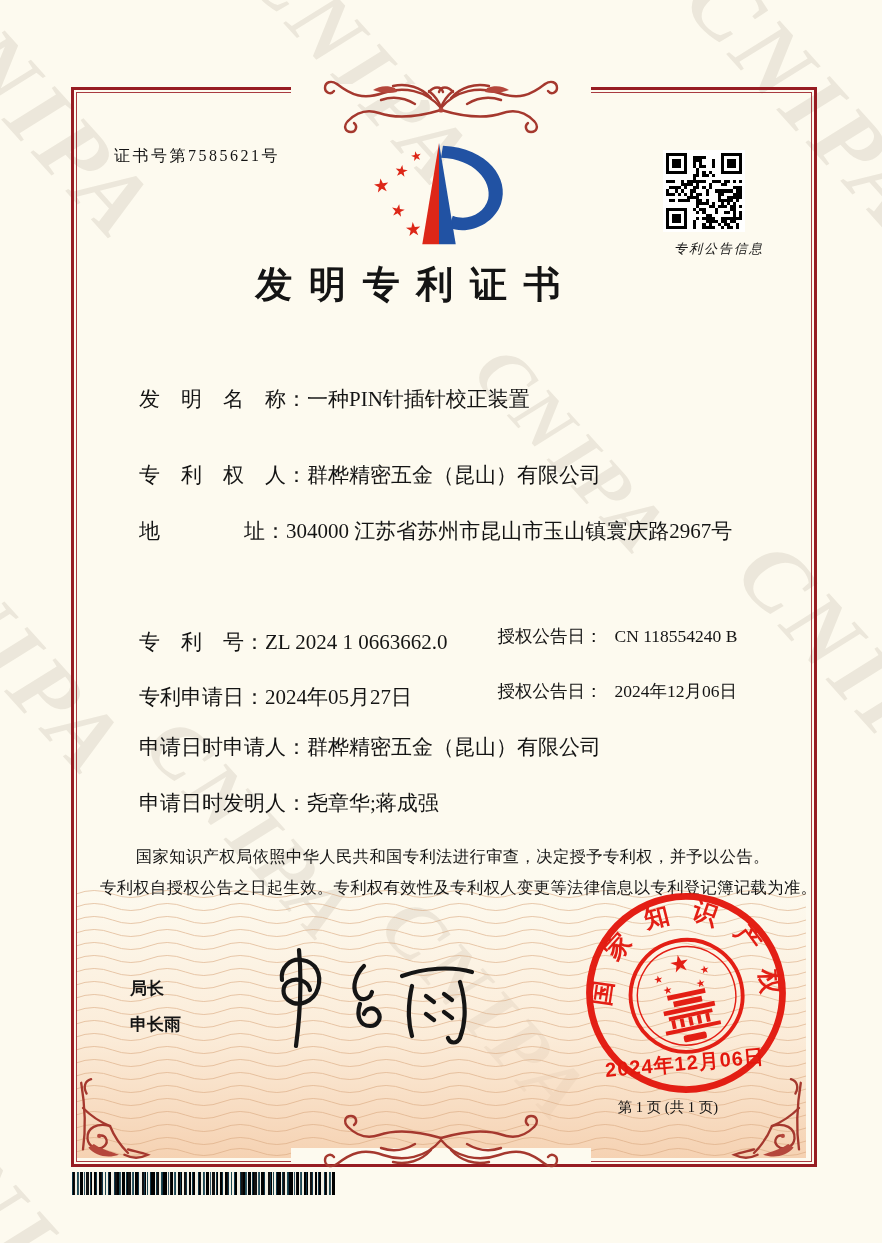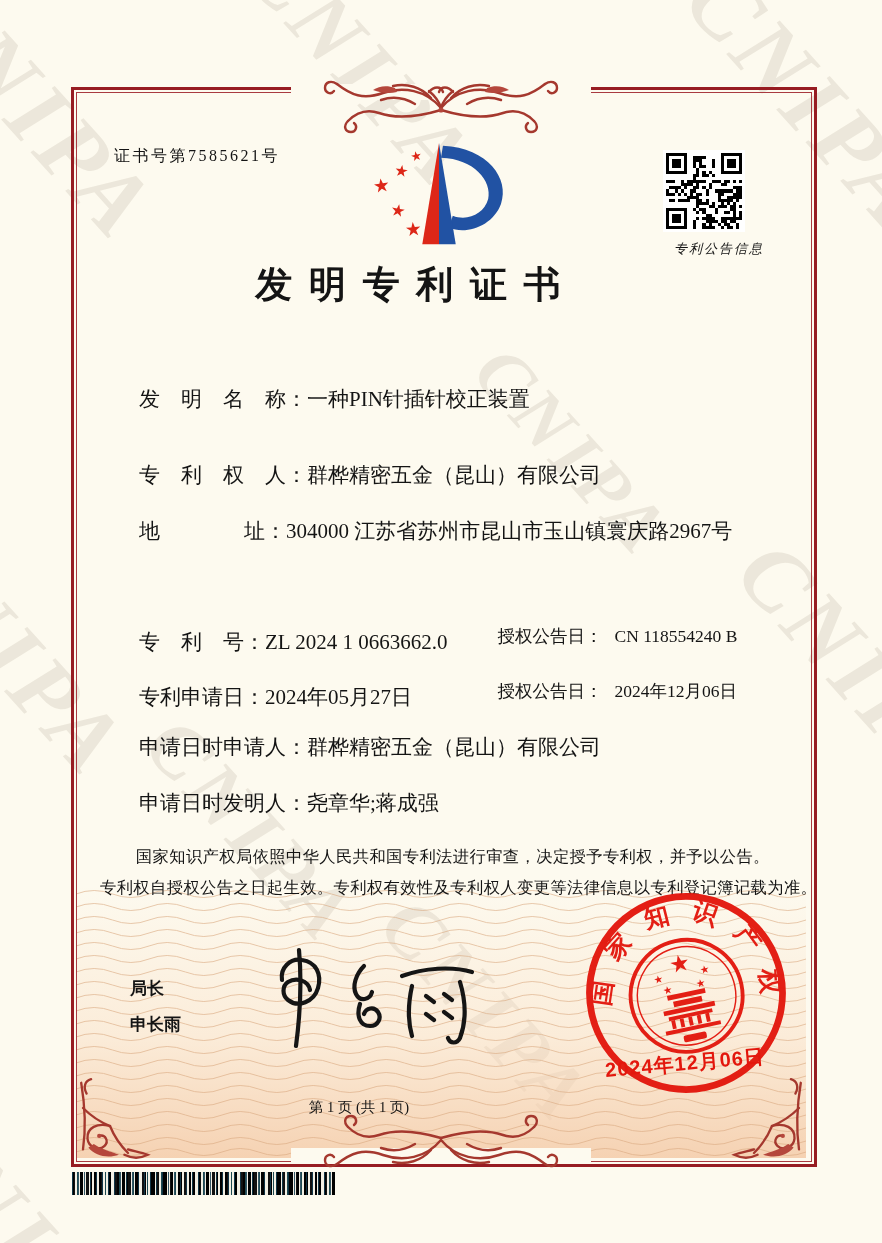--- a/index.html
+++ b/index.html
@@ -44,21 +44,21 @@
   .sig-name{position:absolute;left:130px;top:1013px;font-size:17px;font-weight:bold;
       font-family:Liberation Mono, monospace;z-index:4;}
   .sig-hand{position:absolute;left:252px;top:938px;z-index:4;}
   
   .seal{position:absolute;left:575px;top:882px;width:222px;height:222px;z-index:5;
       transform:rotate(-12deg);opacity:.96;}
   .seal-date{position:absolute;left:585px;top:1050px;width:200px;text-align:center;z-index:5;
       font-size:20px;font-weight:bold;color:#e3170d;transform:rotate(-5deg);
       font-family:"Liberation Sans","DejaVu Sans",sans-serif;letter-spacing:1px;}
   
-  .footer{position:absolute;left:0;top:1098px;width:718px;text-align:center;font-size:14.5px;z-index:2;font-family:Liberation Serif, serif;}
+  .footer{position:absolute;left:0;top:1098px;width:718px;text-align:right;font-size:14.5px;z-index:2;font-family:Liberation Serif, serif;}
   .barcode{position:absolute;left:72px;top:1172px;width:263px;height:23px;z-index:2;
       background:
         repeating-linear-gradient(90deg,rgba(18,60,80,.85) 0 1px,transparent 1px 6px),
         repeating-linear-gradient(90deg,#000 0 2px,transparent 2px 9px),
         repeating-linear-gradient(90deg,#111 0 3px,#f2efe4 3px 5px,#1d4a52 5px 6px,#f2efe4 6px 8px,#000 8px 11px,#f2efe4 11px 14px);}
   
   .orn{position:absolute;z-index:4;pointer-events:none;}
   .orn-top{left:291px;top:74px;}
   .orn-bottom{left:291px;top:1112px;transform:scaleY(-1);}
   .orn-bl{left:74px;top:1072px;transform:scaleX(-1);}

